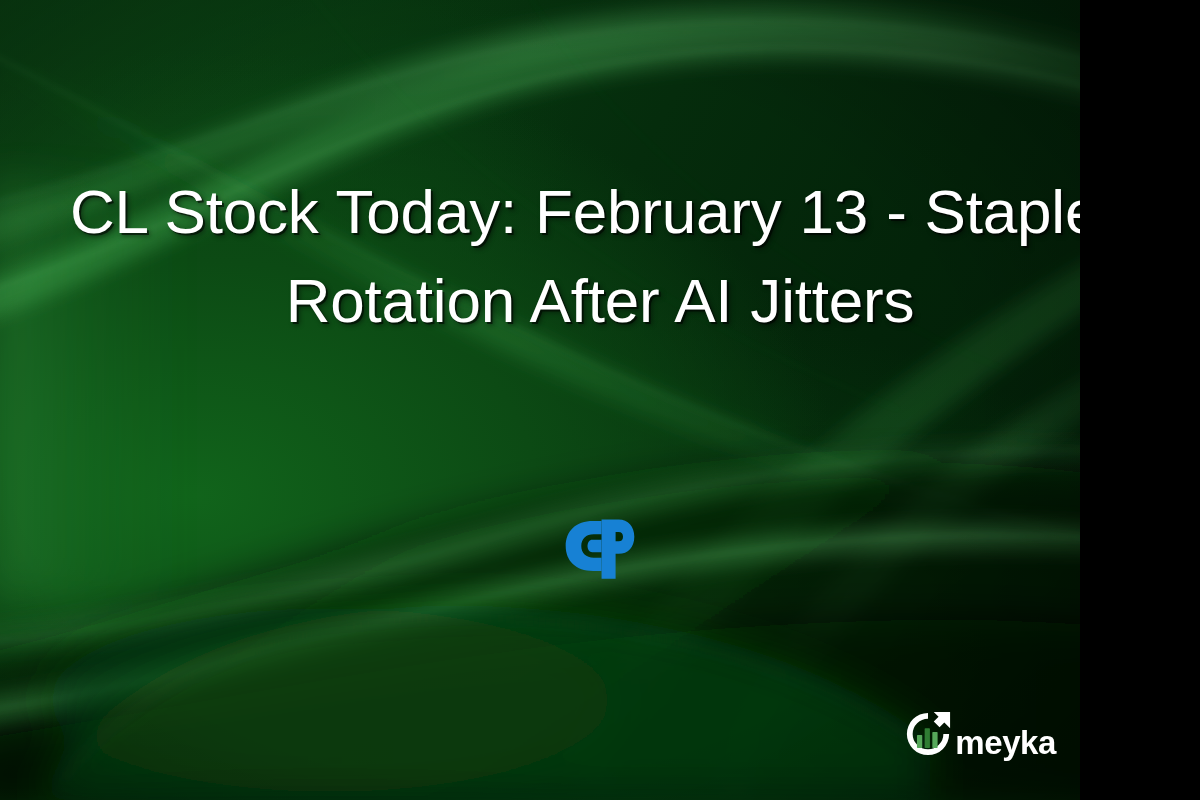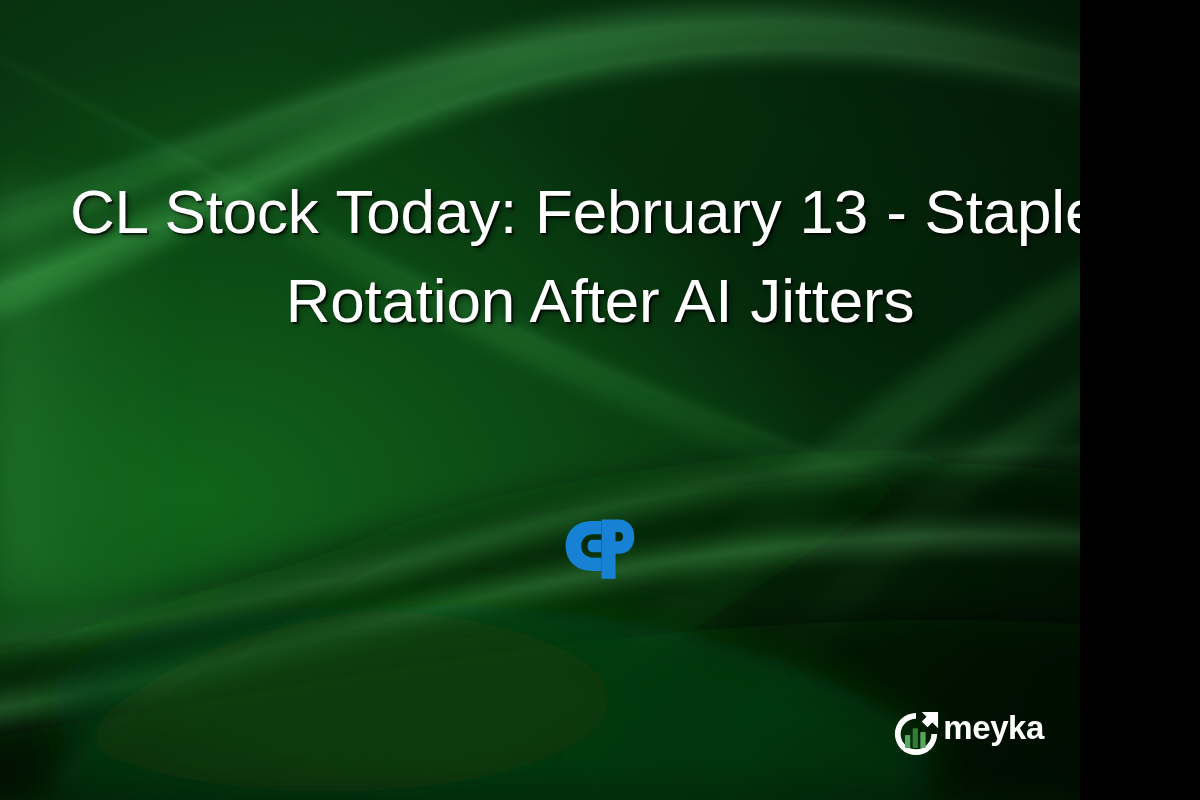--- a/index.html
+++ b/index.html
@@ -66,24 +66,24 @@
     position: absolute;
     left: 561px;
     top: 507px;
     width: 78px;
     height: 78px;
   }
 
   
   .brand {
     position: absolute;
-    right: 36px;
+    right: 24px;
     bottom: 42px;
     display: flex;
-    align-items: flex-start;
+    align-items: flex-end;
     gap: 3px;
   }
   .brand-mark {
     width: 48px;
     height: 48px;
     display: block;
   }
   .brand-text {
     font-size: 33px;
     font-weight: 700;

